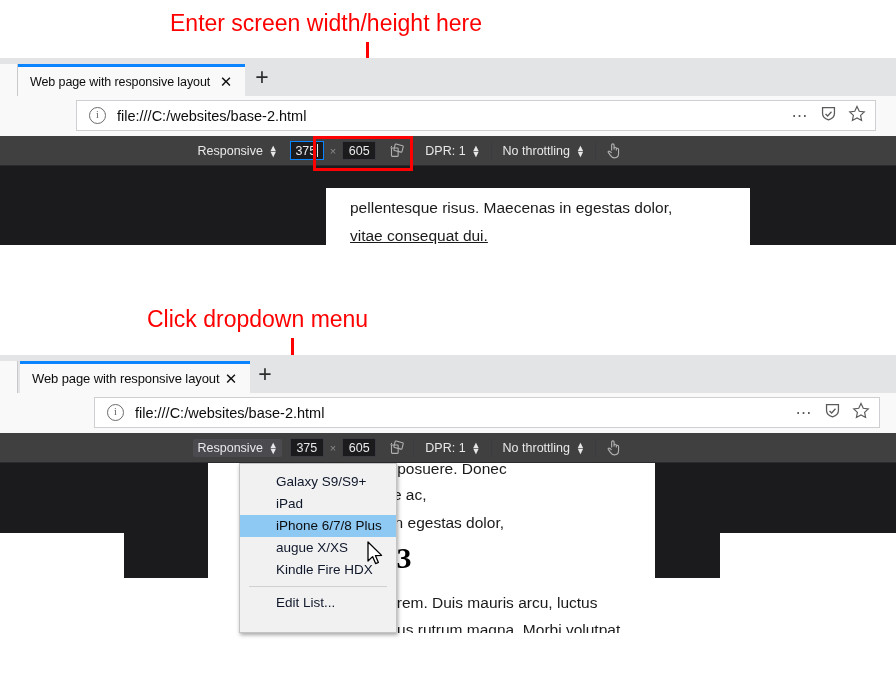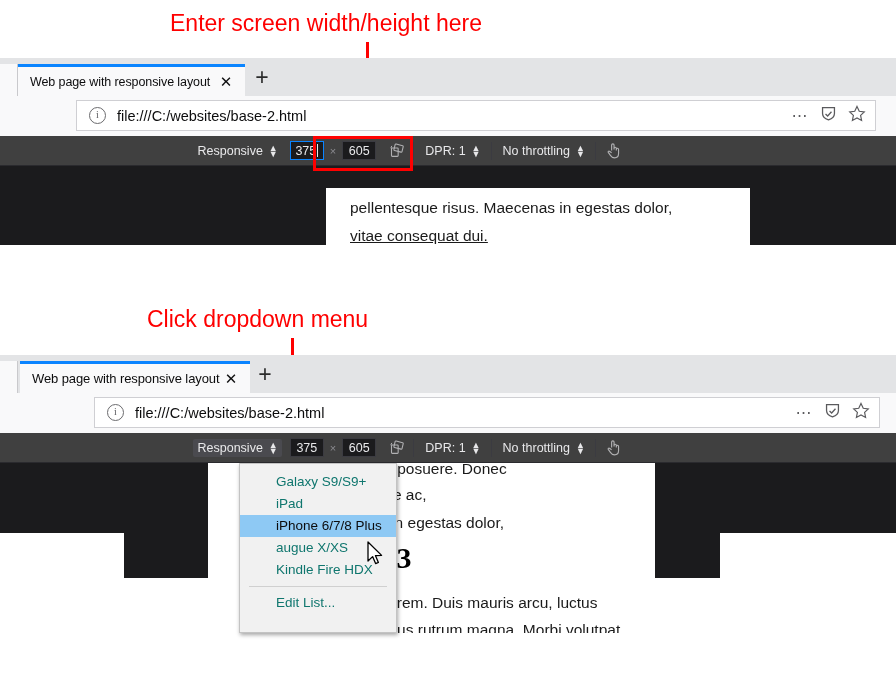--- a/index.html
+++ b/index.html
@@ -168,21 +168,21 @@
     position:absolute;
     background:#f1f1f1;
     border:1px solid #c3c3c3;
     box-shadow:1px 2px 4px rgba(0,0,0,.35);
     box-sizing:border-box;
     padding:7px 0 6px 0;
   }
   .menu-item{
     height:22px;line-height:22px;
     padding-left:36px;
-    font-size:13.5px;color:#0f766e;
+    font-size:13.5px;color:#0f172a;
     white-space:nowrap;
   }
   .menu-item.sel{background:#8ec9f4;color:#0c0c0d;}
   .menu-div{height:1px;background:#d0d0d0;margin:5px 9px 5px 9px;}
 
   .cursor{position:absolute;width:17px;height:24px;}
 </style>
 </head>
 <body>
 

